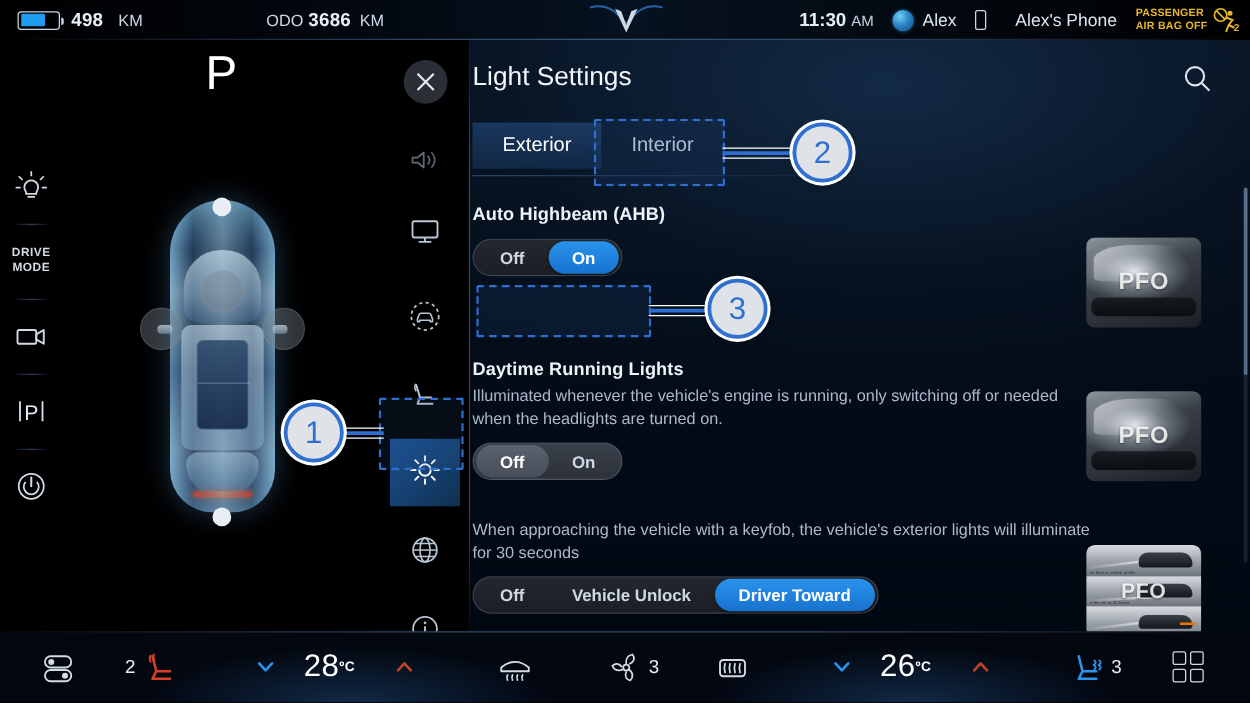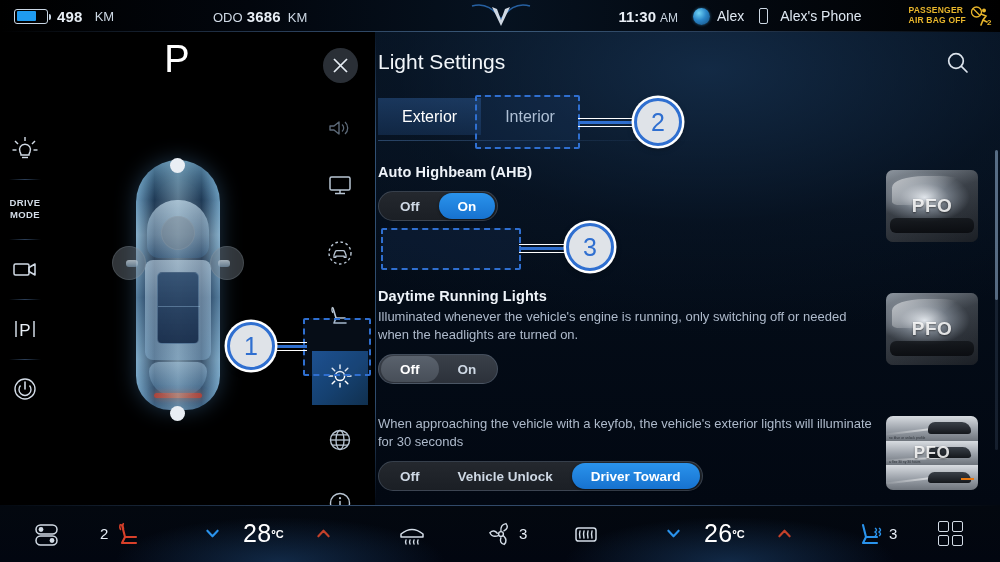--- a/index.html
+++ b/index.html
@@ -38,23 +38,23 @@
   .sb-right{ position:absolute; right:8px; display:flex; align-items:center; gap:15px; }
   .clock{ display:flex; align-items:baseline; gap:4px; }
   .clock b{ font-size:15px; font-weight:700; }
   .clock span{ font-size:12px; color:#c9d4e0; }
   .profile{ display:flex; align-items:center; gap:7px; font-size:14px; color:#dfe8f2; }
   .avatar{
     width:17px; height:17px; border-radius:50%;
     background:radial-gradient(circle at 35% 30%,#6fd3f5 0%,#2a86c8 45%,#134a7a 100%);
     box-shadow:0 0 3px rgba(80,180,240,.5);
   }
-  .phone{ display:flex; align-items:center; gap:12px; font-size:14px; color:#dfe8f2; }
+  .phone{ display:flex; align-items:center; gap:23px; font-size:14px; color:#dfe8f2; }
   .phone-ico{ width:9px; height:16px; border:1.4px solid #cdd8e4; border-radius:2px; }
-  .airbag{ display:flex; align-items:flex-start; gap:4px;margin-left:32px; }
+  .airbag{ display:flex; align-items:flex-start; gap:4px; }
   .airbag-txt{ font-size:8.5px; font-weight:700; color:#e8b62c; line-height:1.15; letter-spacing:.2px; }
 
   
   #leftrail{
     position:absolute; left:0; top:32px; width:50px; height:473px;
     background:#000; display:flex; flex-direction:column;
     align-items:center; justify-content:center; gap:0;
   }
   .rail-item{
     width:50px; height:60px; display:flex; align-items:center; justify-content:center;
@@ -187,23 +187,23 @@
   .seg.grey{ background:linear-gradient(180deg,#3a4049 0%,#2c313a 100%); }
   .segbtn{
     height:26px; padding:0 19px; border-radius:13px; display:flex; align-items:center;
     justify-content:center; font-size:13.5px; font-weight:700; color:#ced8e4; white-space:nowrap;
   }
   .segbtn.on{ background:linear-gradient(180deg,#2a93ec 0%,#1772cf 100%); color:#fff; box-shadow:0 1px 3px rgba(0,0,0,.45); }
   .segbtn.onGrey{ background:linear-gradient(180deg,#5a626d 0%,#474e58 100%); color:#fff; }
 
   
   .thumb{
-    position:absolute; right:22px; width:92px; border-radius:7px; overflow:hidden;
+    position:absolute; right:39px; width:92px; border-radius:7px; overflow:hidden;
     background:linear-gradient(160deg,#2a2f36,#14181e);
-    display:flex; align-items:flex-start; justify-content:center;
+    display:flex; align-items:flex-start; justify-content:center;margin-top:20px;
   }
   .th-car{
     width:100%; height:100%;
     background:
       radial-gradient(ellipse 70% 50% at 42% 38%, rgba(235,240,246,.92) 0%, rgba(150,160,172,.55) 38%, rgba(30,34,40,.1) 70%),
       linear-gradient(160deg,#9aa3ad 0%,#3d434b 42%,#1a1e24 100%);
     position:relative;
   }
   .th-car:before{
     content:""; position:absolute; left:6%; top:8%; width:88%; height:40%;

